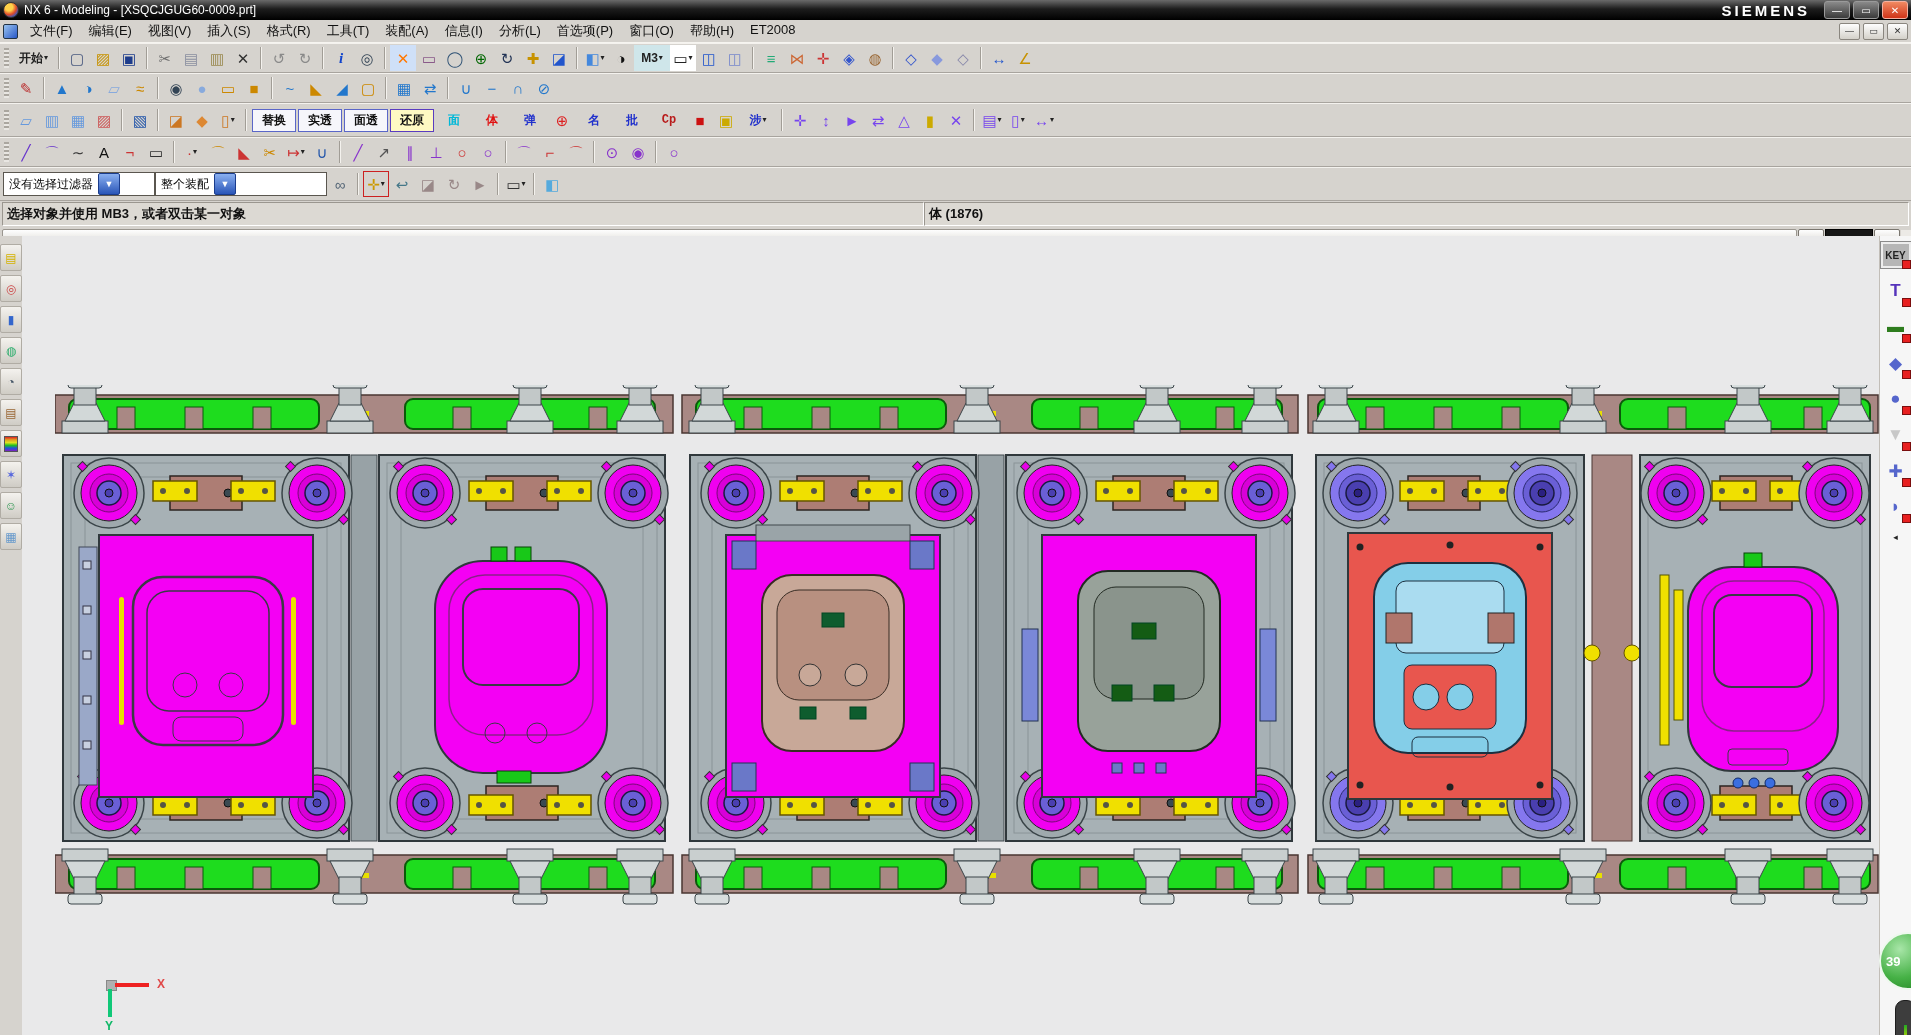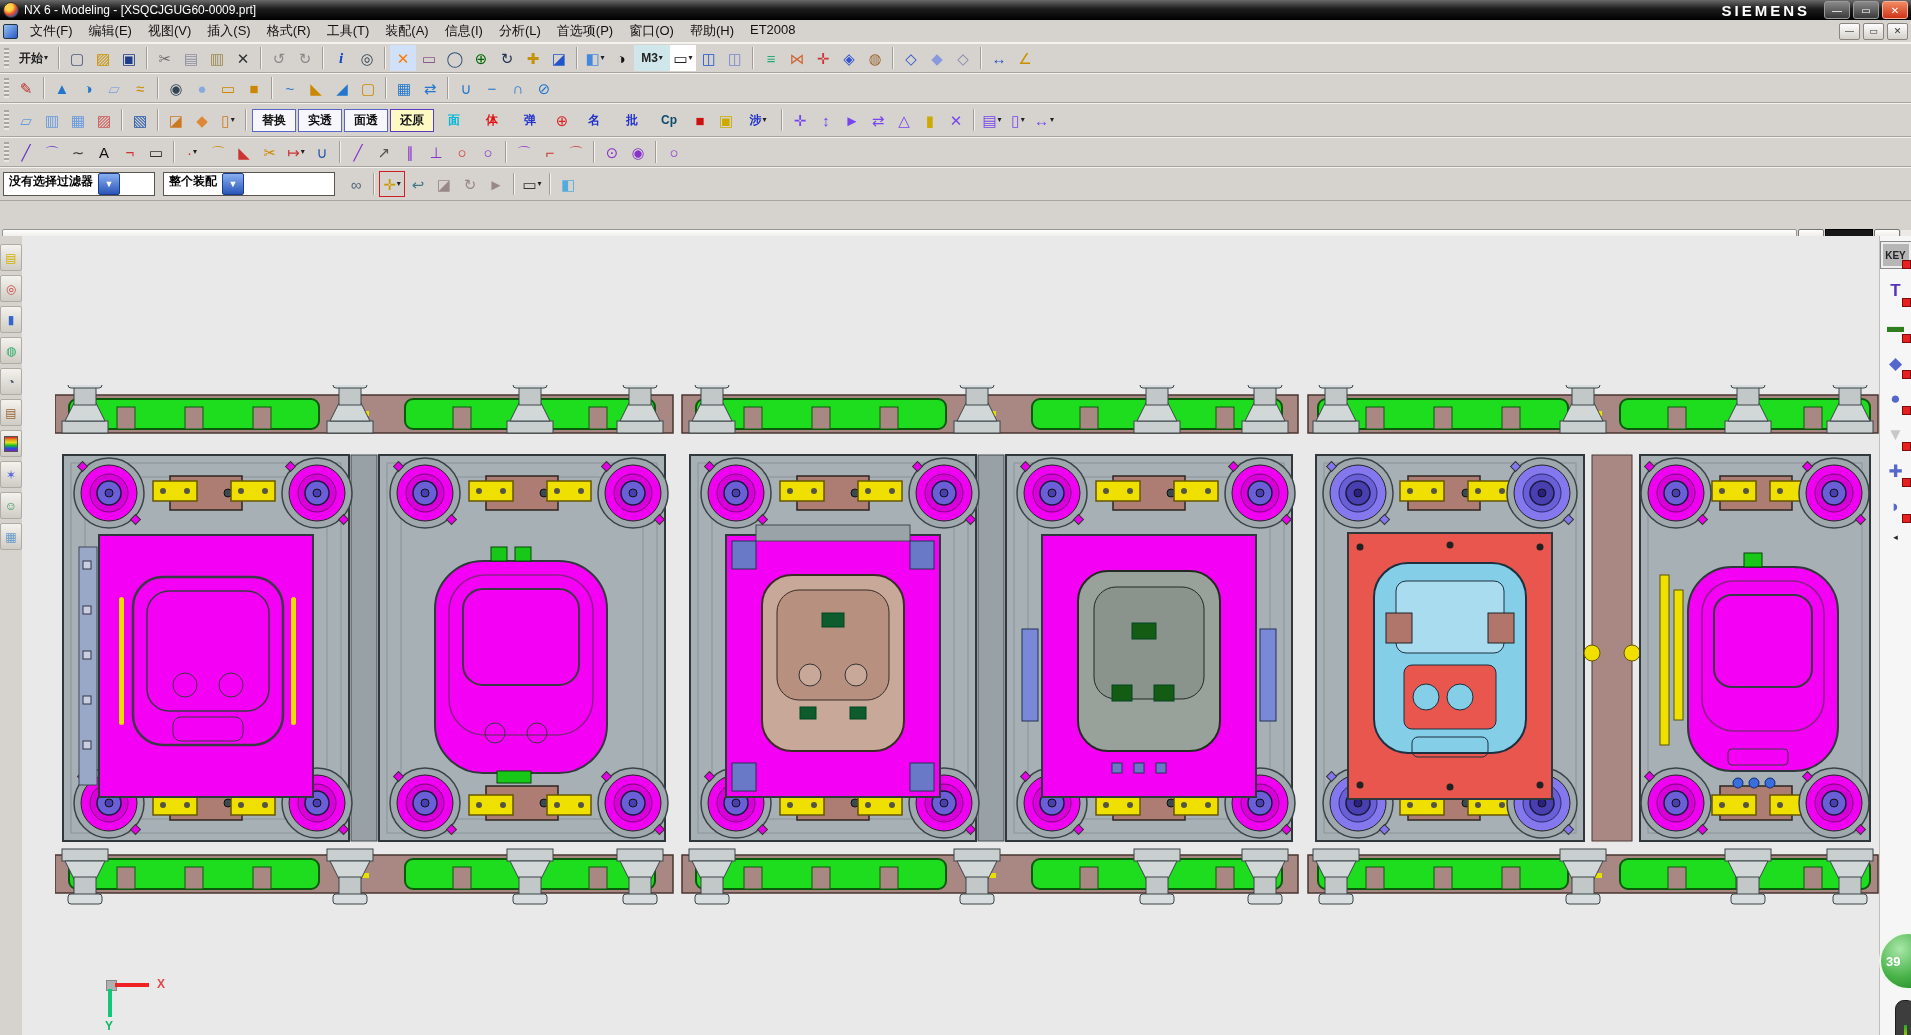--- a/index.html
+++ b/index.html
@@ -49,22 +49,22 @@
   .cnbtn .g{color:#111;}
   .cnbtn.active{background:#fef9c3;border-color:#5a3cc0;}
   .bigcn{font-size:19px;font-weight:bold;min-width:26px;}
   .bigcn.cyan .g{color:#00b8d8;} .bigcn.red .g{color:#e01010;} .bigcn.blue .g{color:#2030cc;}
   .redbox{border:1px solid #cc2020;}
   .info .g{font-family:"Liberation Serif",serif;font-weight:bold;font-style:italic;}
 
   
   .selbar{height:32px;display:flex;align-items:center;background:#d6d3ce;padding:0 3px;
           border-top:1px solid #f4f2ee;border-bottom:1px solid #a8a49e;}
-  .dd{height:22px;background:#fff;border:1px solid #5a564f;display:flex;
-      font-size:12px;margin-right:8px;flex:0 0 auto;font-weight:bold;}
+  .dd{height:22px;background:#fff;border:1px solid #5a564f;display:flex;align-items:center;
+      font-size:12px;flex:0 0 auto;}
   .dd .txt{padding:0 5px;white-space:nowrap;overflow:hidden;}
   .dd .arrow{width:20px;height:20px;margin:0;background:linear-gradient(#8ab0f0,#2a56b8);
              color:#fff;display:flex;align-items:center;justify-content:center;font-size:9px;
              border:1px solid #1a3c8c;border-radius:2px;}
   .dd.filter{width:150px;} .dd.scope{width:170px;}
 
   
   .promptbar{height:24px;display:flex;background:#d6d3ce;padding:1px 2px;}
   .prompt-cell{background:#dcd9d3;border:1px solid #9a968f;border-bottom-color:#fff;border-right-color:#fff;
                font-size:13px;font-weight:bold;color:#111;display:flex;align-items:center;
@@ -407,21 +407,21 @@
         <span class="tbtn" title="center-mark-button">
           <span class="g" style="color: rgb(221, 34, 34);">⊕</span>
         </span>
         <span class="tbtn bigcn blue ttext" title="name-display-button">
           <span class="g">名</span>
         </span>
         <span class="tbtn bigcn blue ttext" title="batch-display-button">
           <span class="g">批</span>
         </span>
         <span class="tbtn ttext" title="copy-display-button">
-          <span class="g" style="color: #0c4a6e;">Cp</span>
+          <span class="g" style="color: #b91c1c; font-family: Liberation Mono, monospace;">Cp</span>
         </span>
         <span class="tbtn" title="solid-cube-button">
           <span class="g" style="color: rgb(204, 17, 17);">■</span>
         </span>
         <span class="tbtn" title="wireframe-cube-button">
           <span class="g" style="color: rgb(204, 170, 0);">▣</span>
         </span>
         <span class="tbtn bigcn blue ttext" title="interference-button">
           <span class="g">涉</span>
           <span class="caret">▾</span>
@@ -584,20 +584,22 @@
           <span class="caret">▾</span>
         </span>
         <div class="tb-sep"></div>
         <span class="tbtn" title="shaded-selection-button">
           <span class="g" style="color: rgb(85, 170, 221);">◧</span>
         </span>
       </div>
   </div>
 
   <div class="promptbar">
+    <div class="prompt-cell left">选择对象并使用 MB3，或者双击某一对象</div>
+    <div class="prompt-cell right">体 (1876)</div>
   </div>
 
   <div class="scrollrow">
     <div class="sthumb"></div>
     <div class="sbtn">◄</div>
     <div class="strack"></div>
     <div class="sbtn">►</div>
     <div class="send"></div>
   </div>
 

